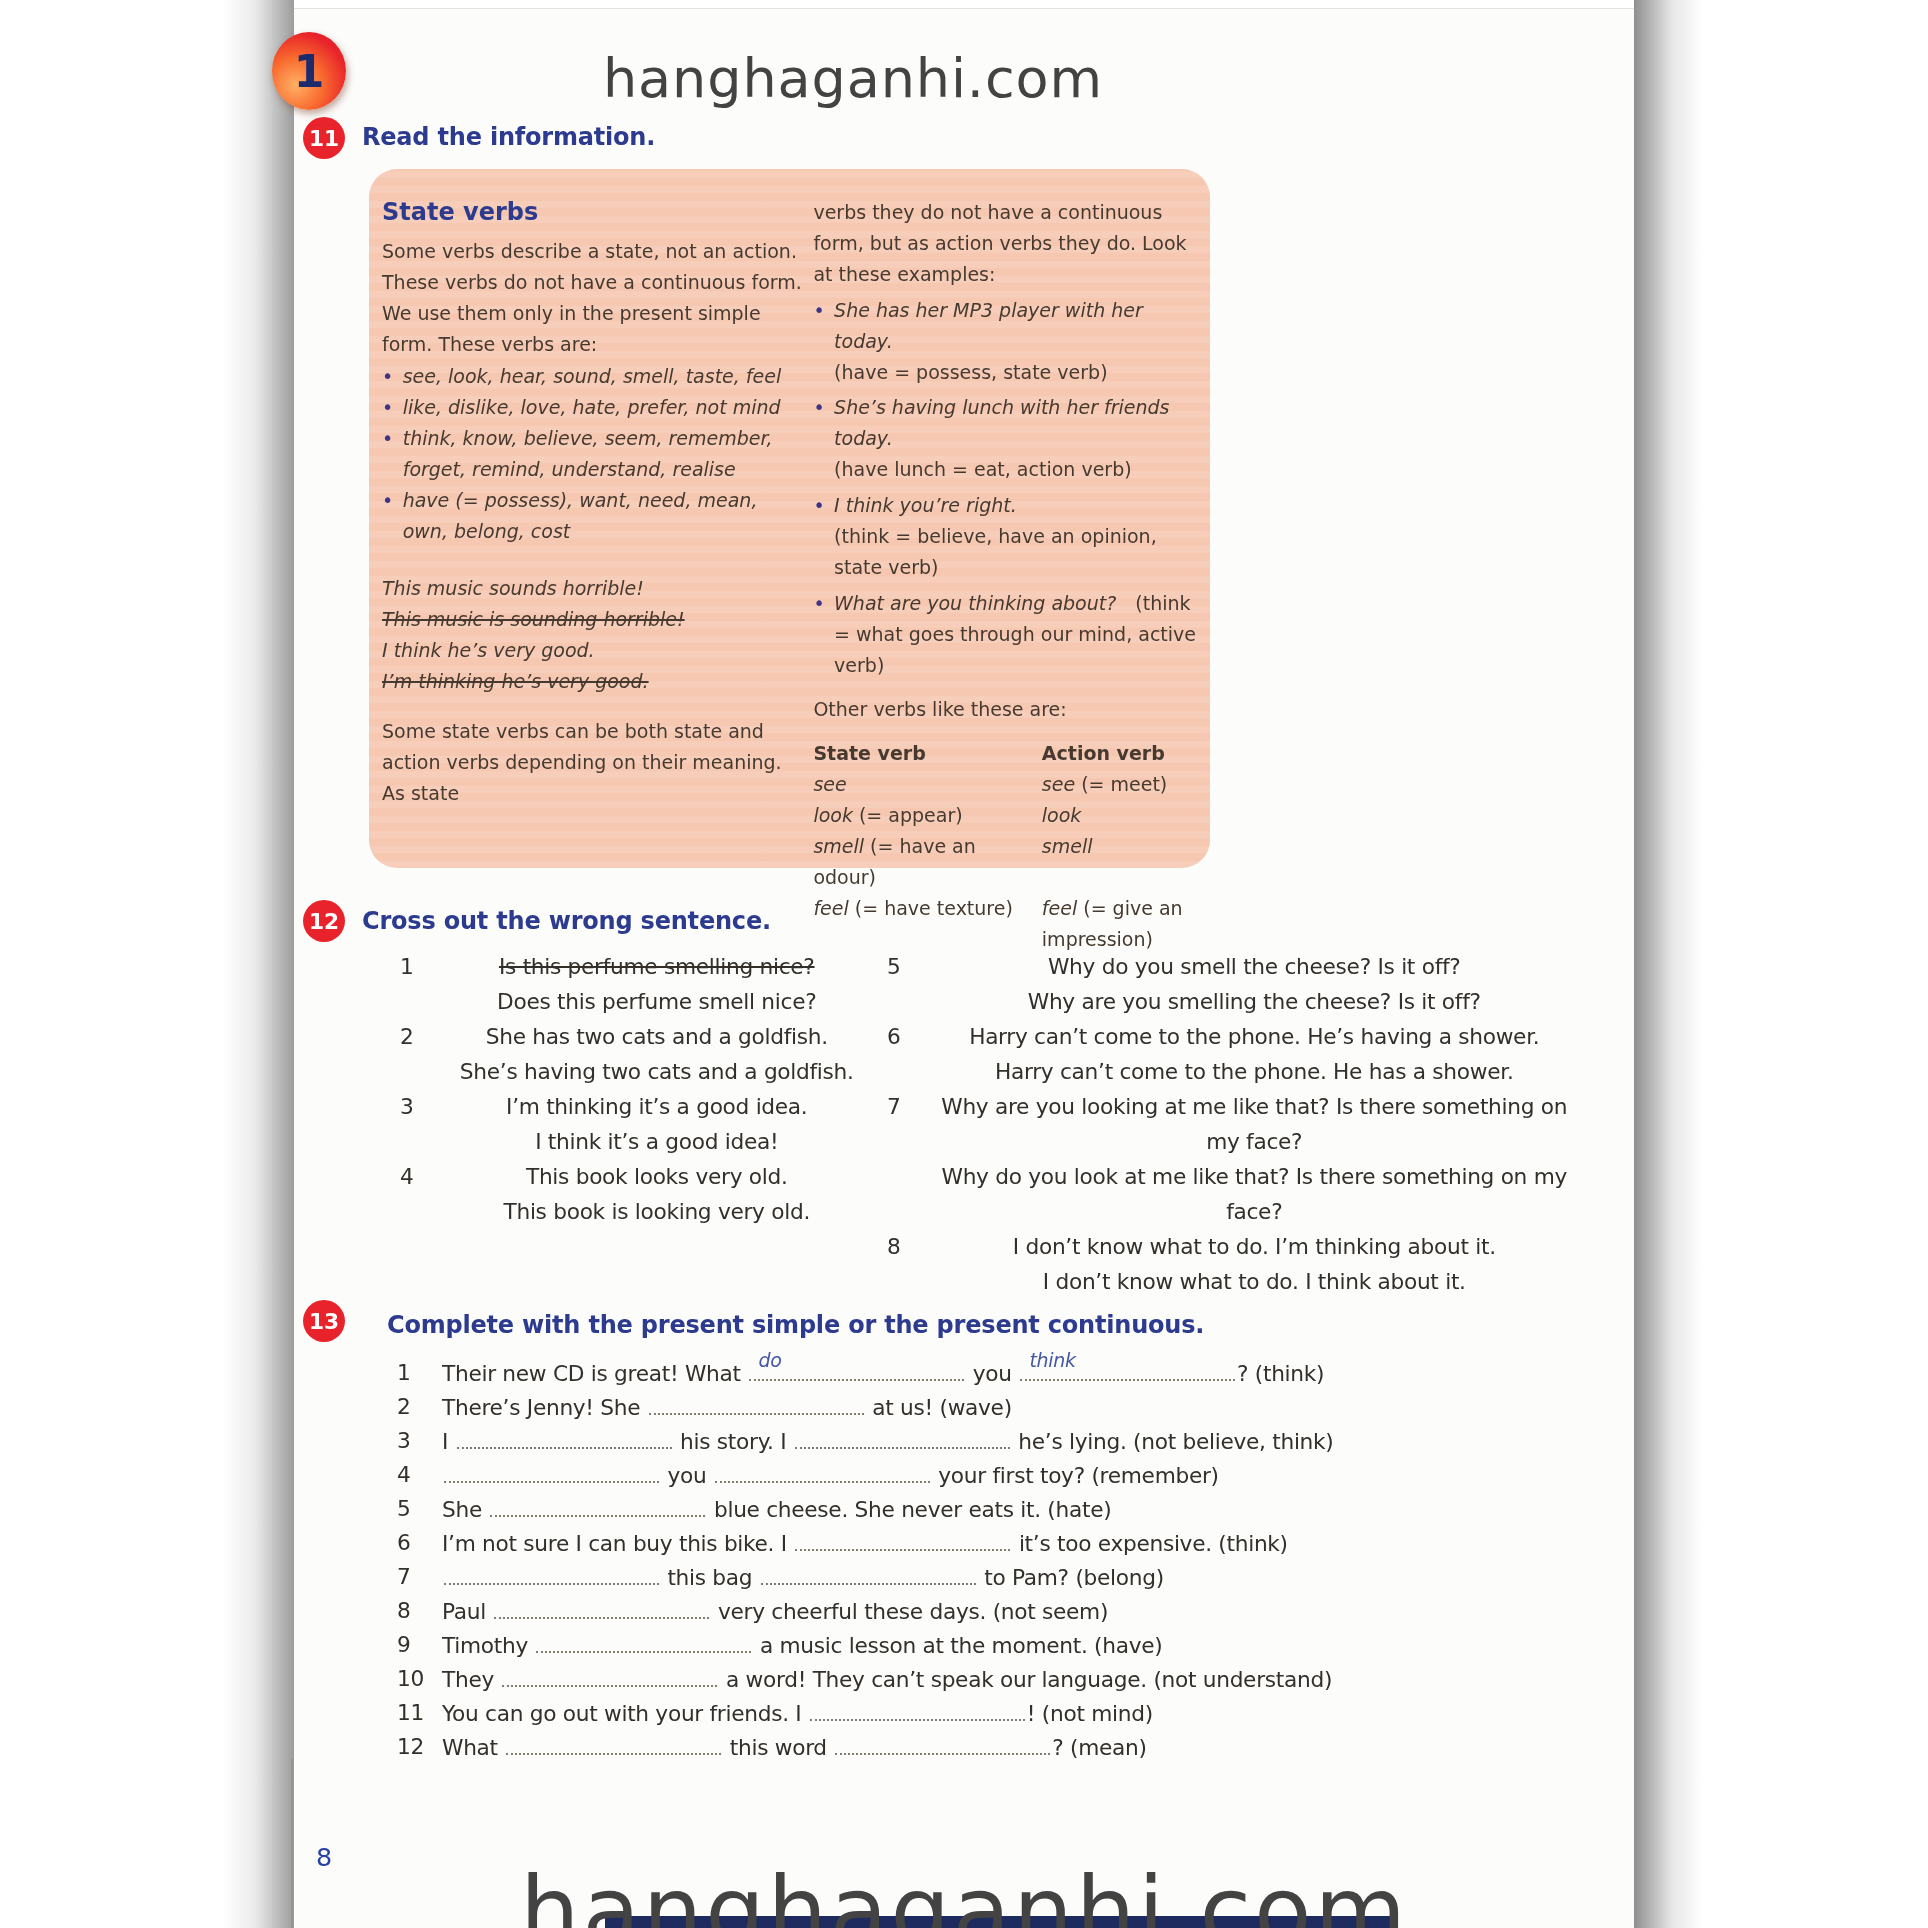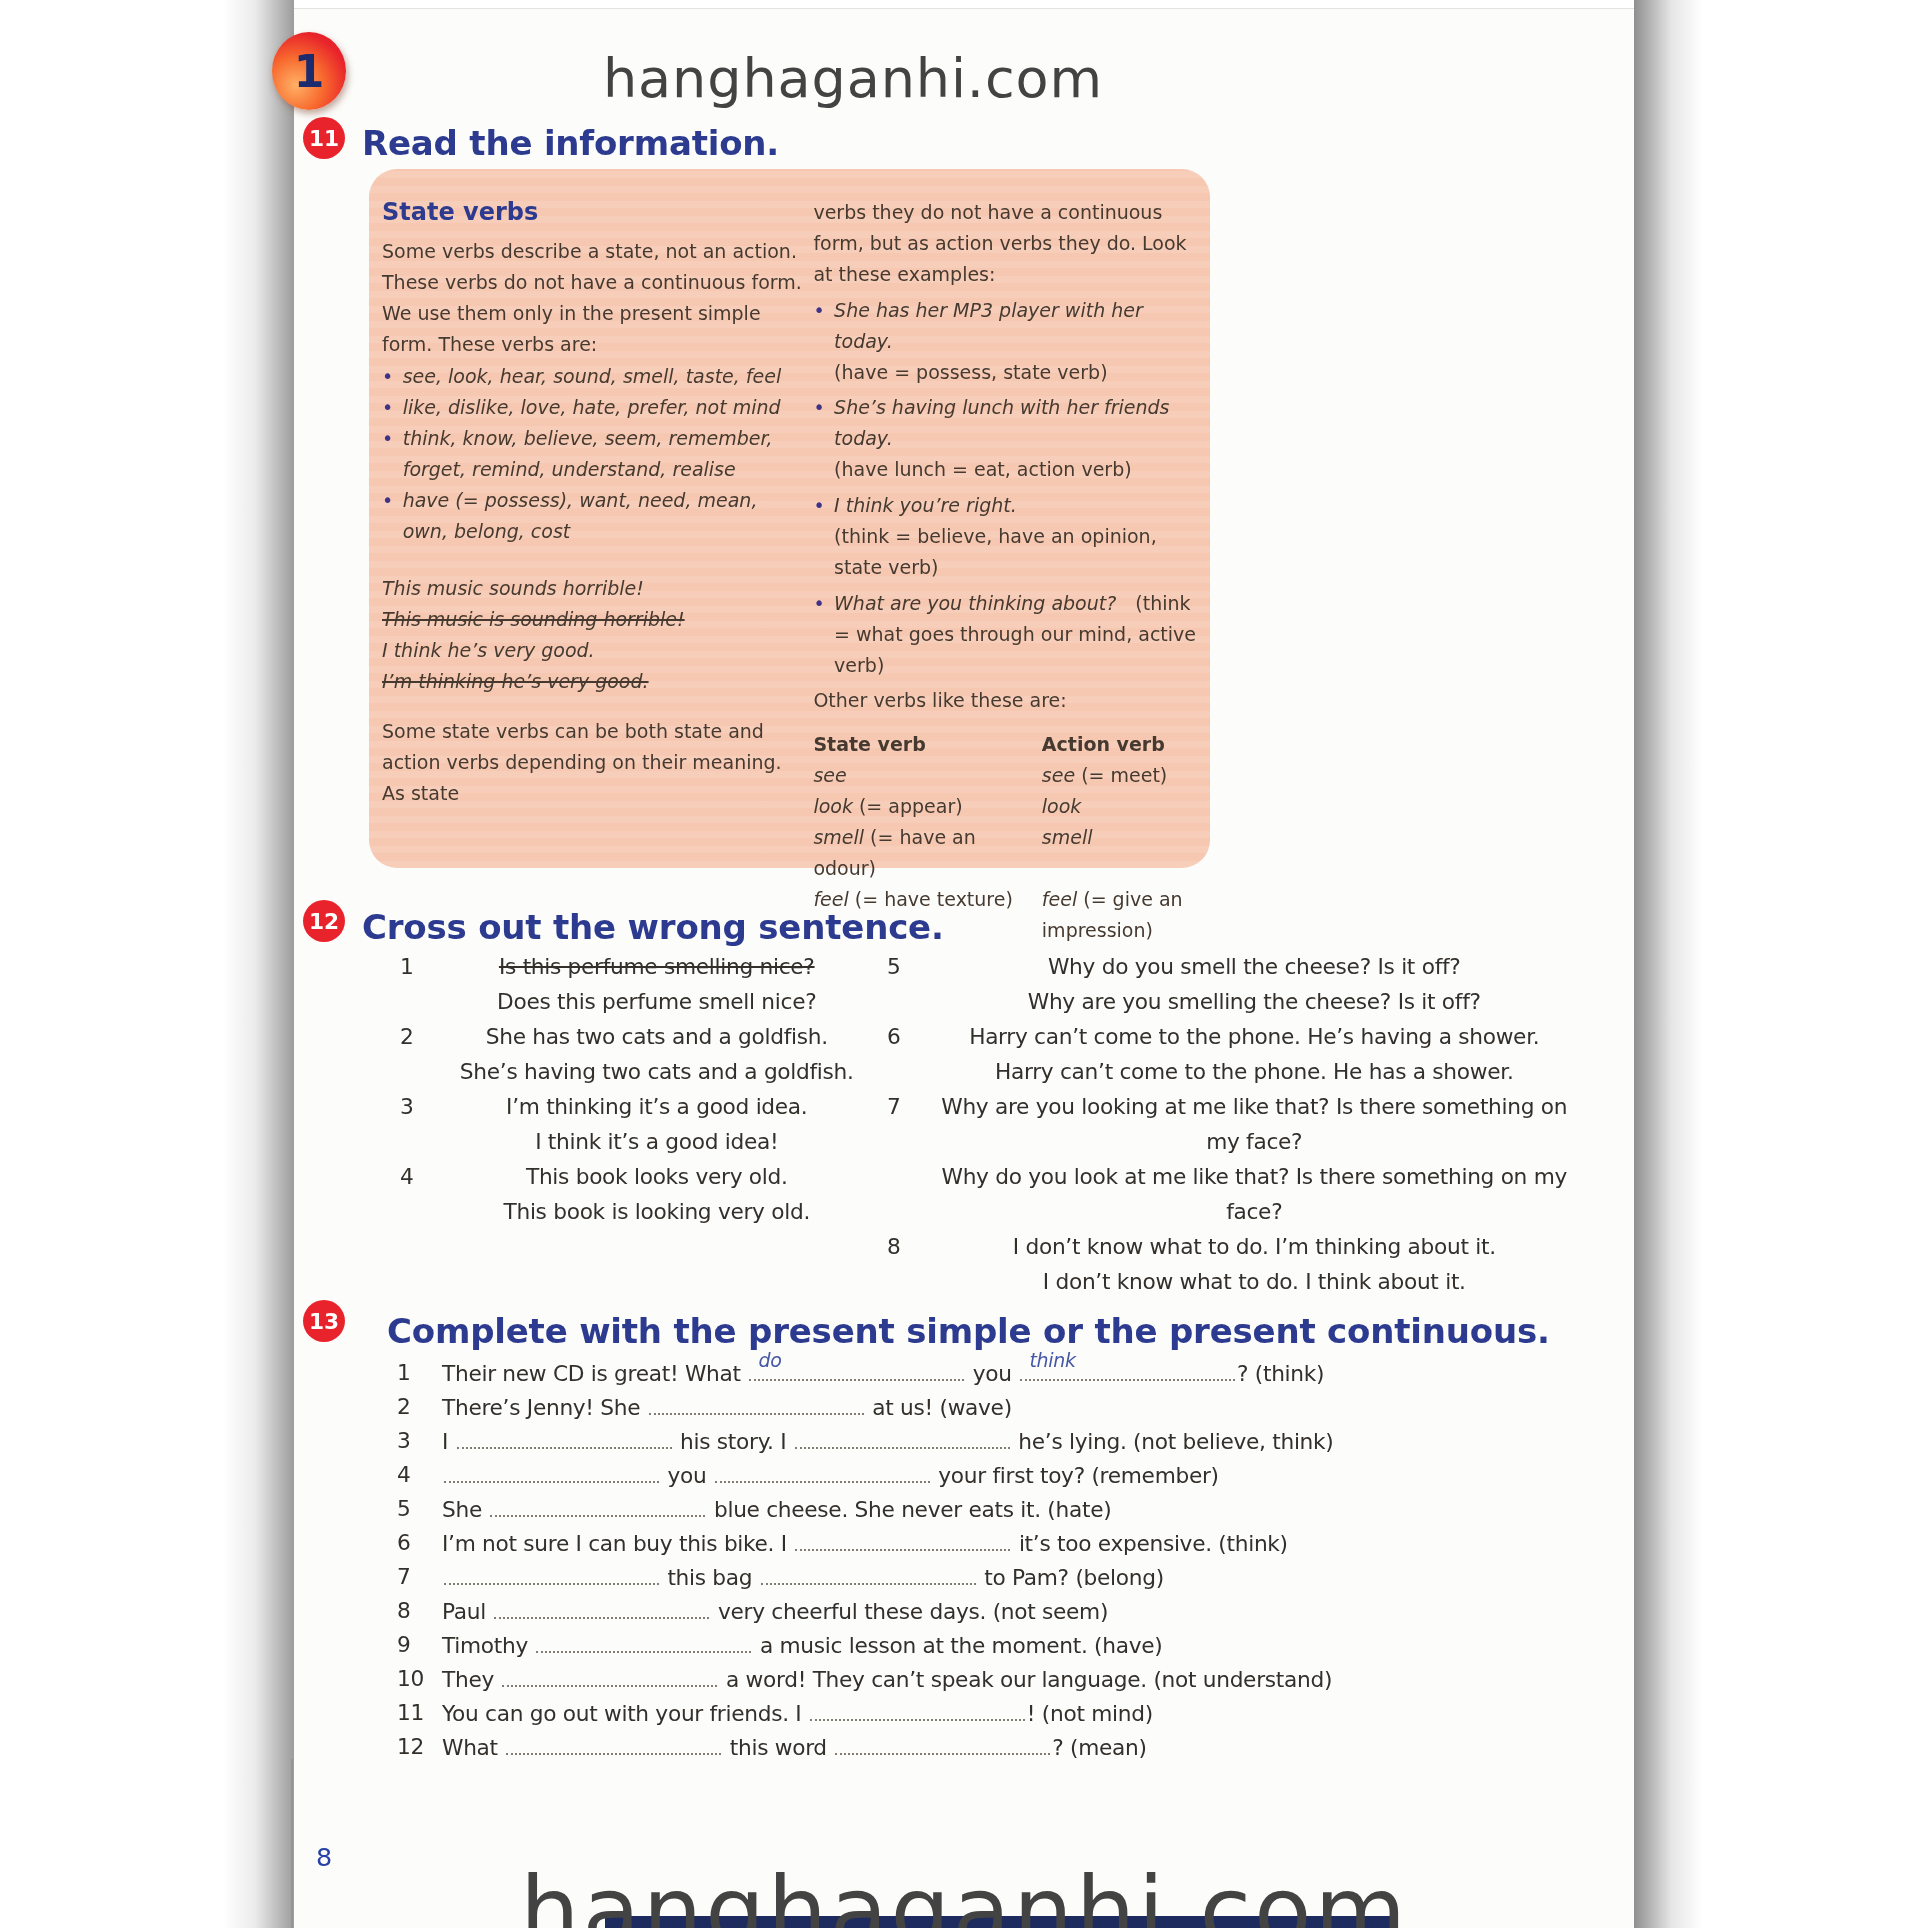--- a/index.html
+++ b/index.html
@@ -28,21 +28,21 @@
     color:var(--unit-badge-navy,#1c2a6e);font-size:44px;font-weight:bold;
     display:flex;align-items:center;justify-content:center;
     box-shadow:1.9px 3.8px 7.5px rgba(120,60,40,.45);}
   
   .badge{position:absolute;width:42px;height:42px;border-radius:50%;
     background:var(--accent-red,#e8232b);color:#ffffff;font-weight:bold;font-size:21.7px;
     display:flex;align-items:center;justify-content:center;}
   .b11{left:303px;top:117px;}
   .b12{left:303px;top:900px;}
   .b13{left:303px;top:1300px;}
-  .ex-title{position:absolute;color:var(--heading-navy,#2c3a8f);font-weight:bold;font-size:34px;letter-spacing:-0.2px;white-space:nowrap;}
+  .ex-title{position:absolute;color:var(--heading-navy,#2c3a8f);font-weight:bold;font-size:24px;letter-spacing:-0.2px;white-space:nowrap;}
   .t11{left:362px;top:123px;}
   .t12{left:362px;top:907px;}
   .t13{left:362px;top:1311px;margin-left:25px;}
   
   .infobox{position:absolute;left:369px;top:169px;width:841px;height:699px;
     background:var(--box-bg,#f6c8b2);border-radius:28px;box-sizing:border-box;
     padding:28px 9.4px 24.5px 13px;display:flex;gap:9.4px;
     font-size:19px;line-height:31px;color:var(--box-text,#463a30);}
   .infobox::before{content:"";position:absolute;inset:0;border-radius:28px;pointer-events:none;
     background:repeating-linear-gradient(0deg, rgba(255,255,255,.10) 0 6.6px, rgba(0,0,0,0) 6.6px 15px);}
@@ -54,21 +54,21 @@
   .it{font-style:italic;}
   .struck{text-decoration:line-through;text-decoration-thickness:2.4px;}
   .state-verb-list{margin-top:1.9px;}
   .box-example-list{margin-top:26px;}
   .box-ex{margin:0;}
   .box-cont{margin-top:19px;}
   .usage-example-list{margin-top:3.8px;}
   .usage{margin-top:4.7px;}
   .ubody{flex:1;}
   .unote{}
-  .other{margin-top:4px;}
+  .other{margin-top:13px;}
   .vtable{display:grid;grid-template-columns:59% 41%;margin-top:13px;}
   .vhead{font-weight:bold;}
   
   .ex12col{position:absolute;top:949px;font-size:21.7px;line-height:35px;letter-spacing:-0.3px;}
   .ex12L{left:400px;width:476px;}
   .ex12R{left:887px;width:697px;}
   .xitem{display:flex;gap:13px;}
   .inum{flex:0 0 24.5px;}
   .ilines{flex:1;text-align:center;}
   

